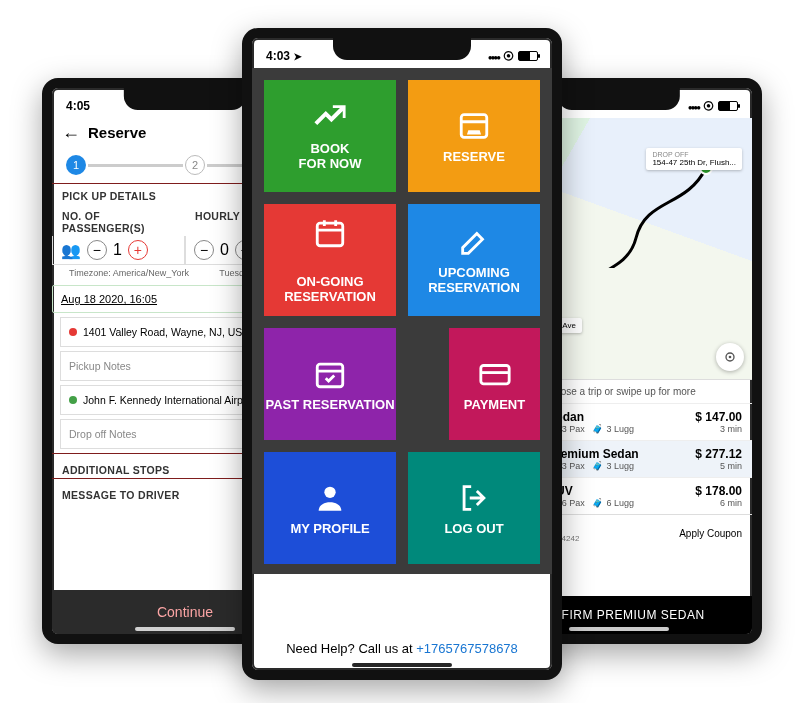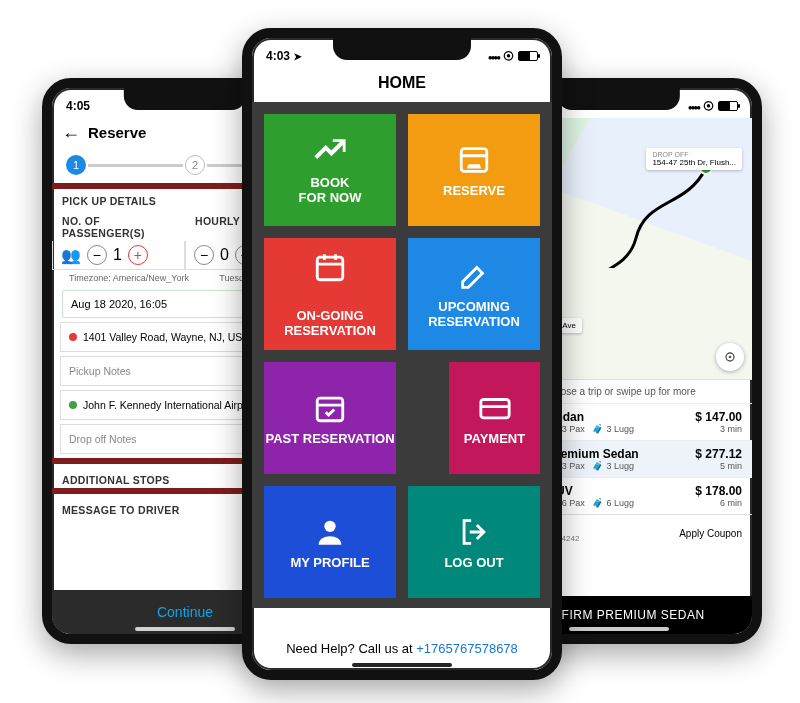--- a/index.html
+++ b/index.html
@@ -7,21 +7,21 @@
     width: 800px; height: 703px;
     background: #fff;
     font-family: -apple-system, "Helvetica Neue", Arial, sans-serif;
     position: relative; overflow: hidden;
   }
   .stage { position: relative; width: 800px; height: 703px; }
 
   .phone {
     position: absolute;
     border: 10px solid #111;
-    border-radius: 29px;
+    border-radius: 16px;
     background: #fff;
     box-shadow: 0 10px 30px rgba(0,0,0,.35), inset 0 0 0 2px #2a2a2a;
     overflow: hidden;
   }
   .phone .notch {
     position: absolute; top: 0; left: 50%; transform: translateX(-50%);
     width: 46%; height: 22px; background: #111; border-radius: 0 0 14px 14px;
     z-index: 50;
   }
   .status-bar {
@@ -49,32 +49,32 @@
   .help { position:absolute; bottom:6px; left:0; right:0; text-align:center; font-size:13px; padding:8px 0; }
   .help a { color:#1976d2; text-decoration:none; }
 
   
   .phone.left { left: 42px; top: 78px; width: 286px; height: 566px; z-index: 10; }
   .left .hdr { display:flex; align-items:center; gap:8px; padding:4px 10px 8px; font-weight:600; font-size:15px; }
   .stepper { display:flex; align-items:center; padding:4px 14px 8px; }
   .step { width:20px; height:20px; border-radius:50%; display:flex; align-items:center; justify-content:center; font-size:11px; color:#fff; }
   .step.on{background:#1e88e5;} .step.off{background:#fff; color:#888; border:1.5px solid #bbb;}
   .step-line{ flex:1; height:3px; background:#ccc; margin:0 2px;}
-  .sect { padding:2px 10px; font-size:11px; color:#333; border-top:6px solid #7f1d1d; }
+  .sect { padding:2px 10px; font-size:11px; color:#333; border-top:1px solid #7f1d1d; }
   .sect.h { font-weight:700; padding:6px 10px 2px; font-size:10.5px; letter-spacing:.3px;}
   .row2 { display:grid; grid-template-columns:1fr 1fr; }
   .counter { display:flex; align-items:center; gap:6px; padding:4px 8px; border:1px solid #ddd; border-top:none;}
   .counter .btn{ width:20px;height:20px;border:1px solid #888;border-radius:50%;display:flex;align-items:center;justify-content:center;font-size:14px;cursor:pointer;}
   .counter .btn.plus{border-color:#e53935;color:#e53935;}
   .tz-row{ display:flex; justify-content:space-between; font-size:9px; color:#666; padding:3px 17px;}
-  .field{ border:1px solid #c8e6c9; margin:4px 10px; padding:7px 8px; font-size:11px; border-radius:2px;}
+  .field{ border:1px solid #c8e6c9; margin:4px 0; padding:7px 8px; font-size:11px; border-radius:2px;text-decoration:underline;}
   .loc{ border:1px solid #ddd; margin:4px 8px; padding:8px 8px; font-size:10.5px; display:flex; align-items:center; gap:6px;}
   .dot{width:8px;height:8px;border-radius:50%;}
   .dot.red{background:#e53935;} .dot.green{background:#43a047;}
-  .continue{ position:absolute; bottom:0; left:0; right:0; background:#2b2b2b; color:#0ea5e9; text-align:center; padding:14px; font-size:14px; cursor:pointer;}
+  .continue{ position:absolute; bottom:0; left:0; right:0; background:#2b2b2b; color:#fca5a5; text-align:center; padding:14px; font-size:14px; cursor:pointer;}
 
   
   .phone.right { left: 476px; top: 78px; width: 286px; height: 566px; z-index: 10; }
   .map { height:262px; background:
       linear-gradient(120deg,#dff4e3 0 25%,transparent 0),
       linear-gradient(200deg,#e8f0fb 0 40%,transparent 0),
       #f3f7ee;
     position:relative; border-bottom:1px solid #ddd;
   }
   .route { position:absolute; inset:0; }
@@ -272,21 +272,20 @@
   <div class="status-bar">
     <span><span>4:03</span> <span style="font-size:10px">➤</span></span>
     <span class="status-right">
       <span class="sig"></span>
       <span class="wifi"></span>
       <span class="batt">
             <i></i>
           </span>
     </span>
   </div>
-  <div class="title-bar">HOME</div>
   <div class="tiles">
     <div class="tile t-green">
       <svg viewBox="0 0 24 24">
             <path d="M3 17l6-6 4 4 8-8v5h2V3h-9v2h5l-6 6-4-4-8 8z"></path>
           </svg>
       <span style="white-space:pre-line">BOOK
 FOR NOW</span>
     </div>
     <div class="tile t-orange">
       <svg viewBox="0 0 24 24">

